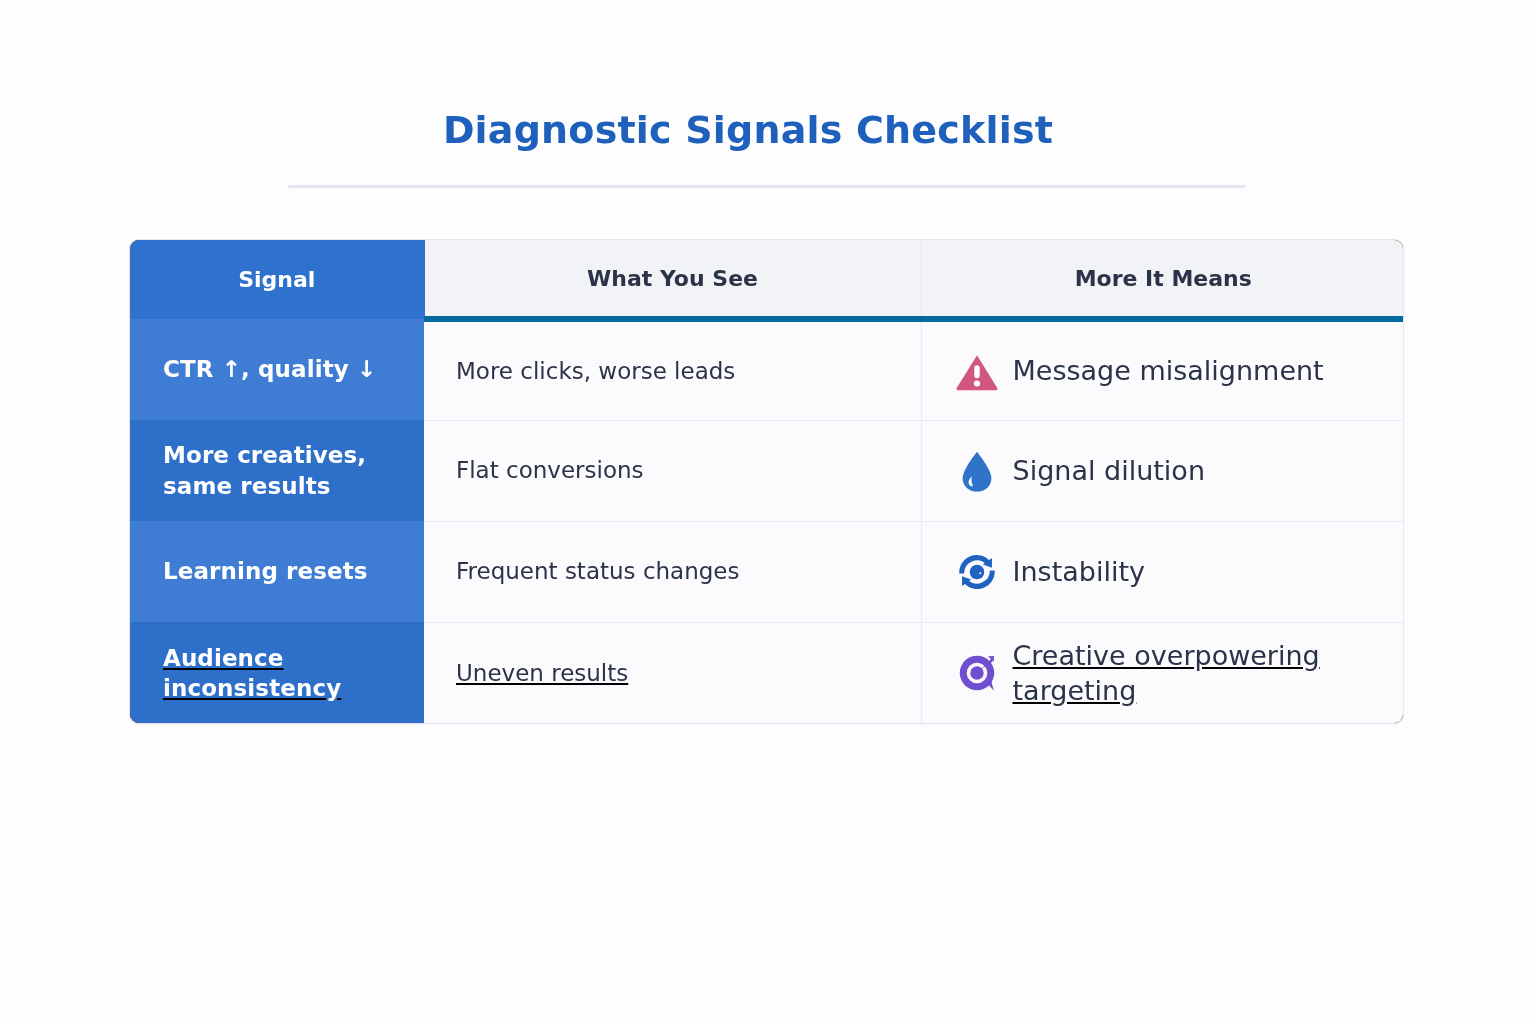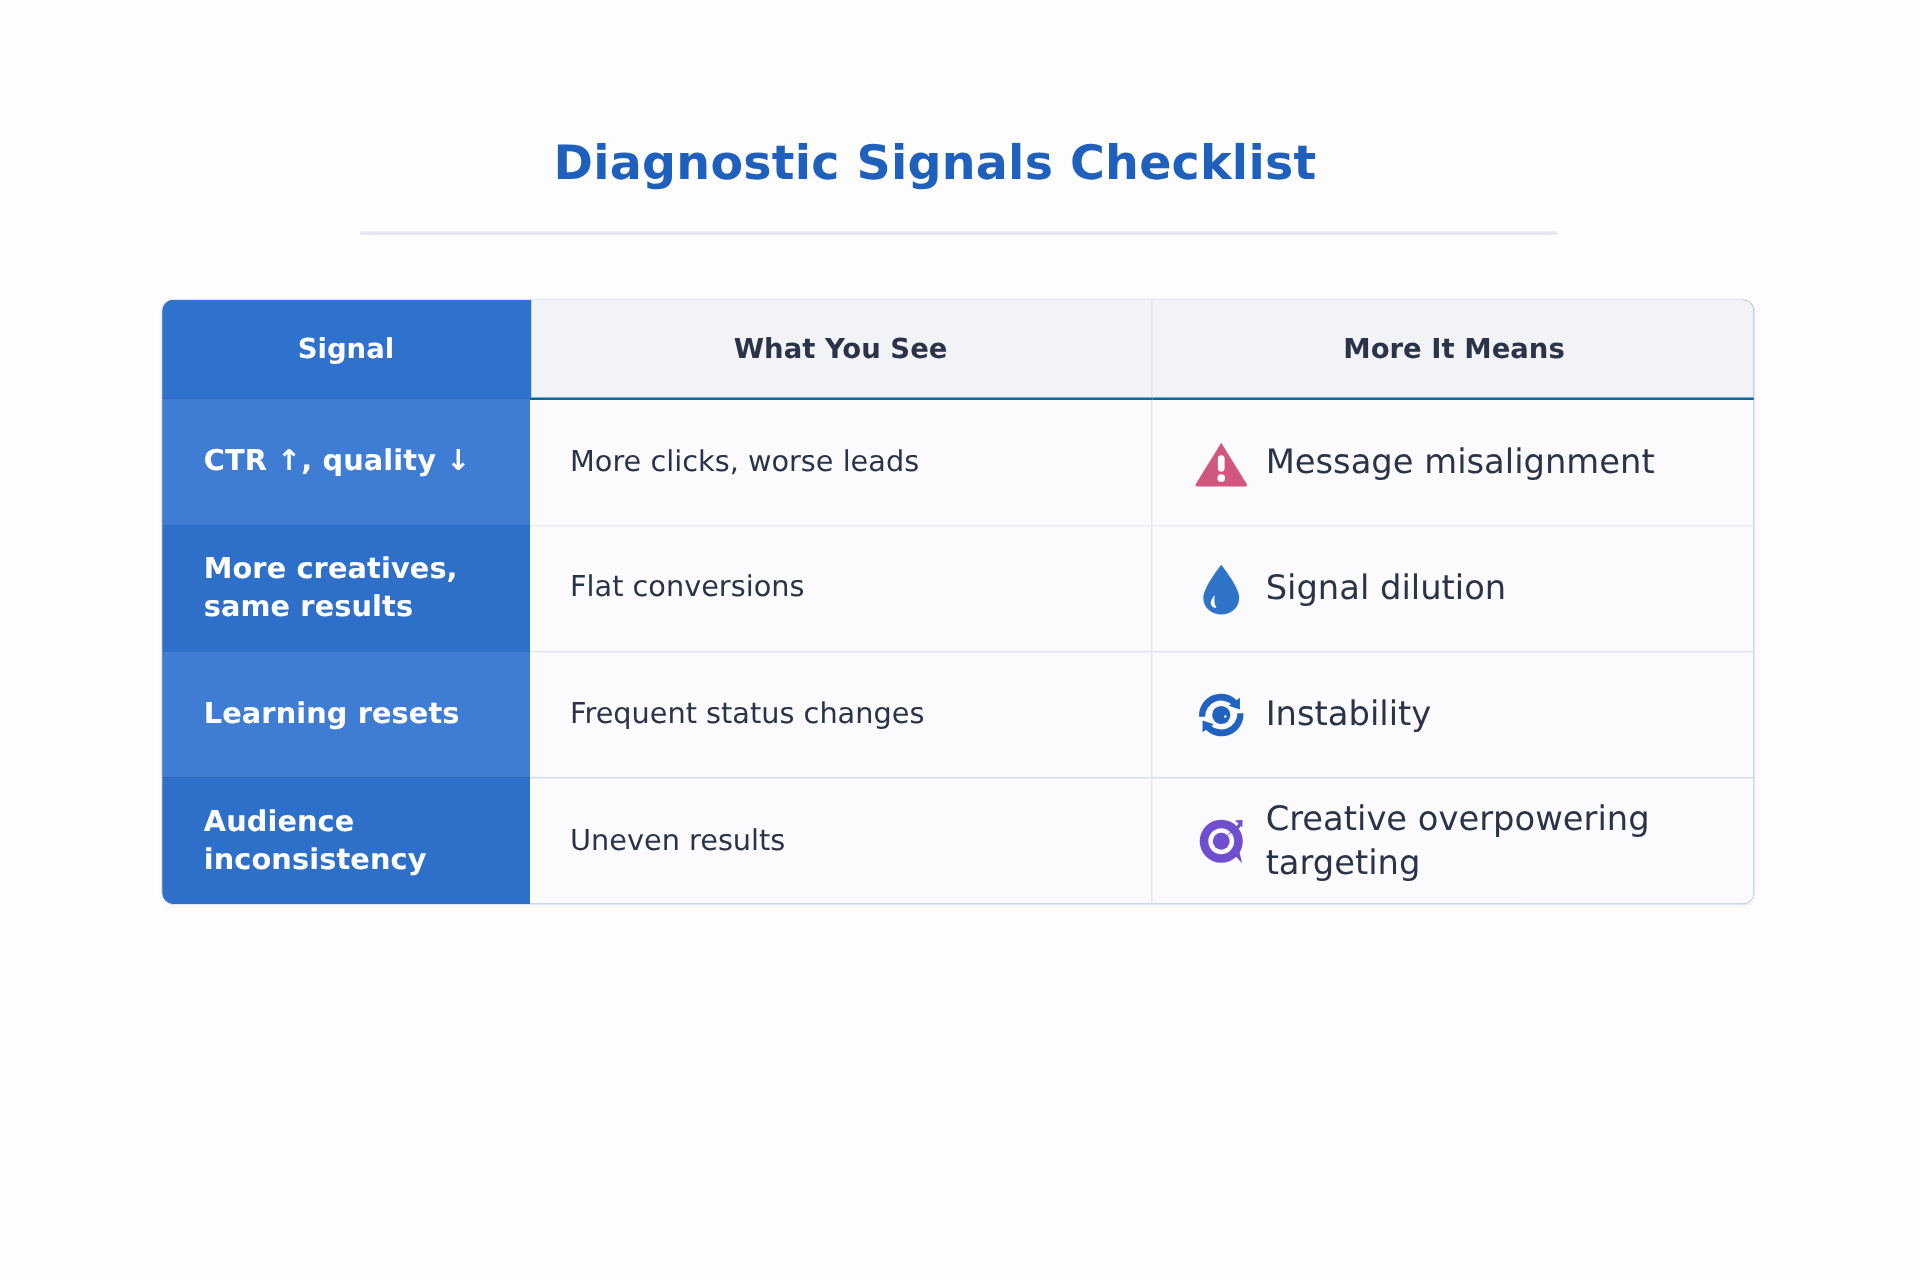--- a/index.html
+++ b/index.html
@@ -51,21 +51,21 @@
   
   .table-wrap {
     position: absolute;
     left: 129px;
     top: 239px;
     width: 1275px;
     height: 485px;
     border: 1px solid #e3e7ef;
     border-radius: 10px;
     overflow: hidden;
-    background: #0c4a6e;
+    background: #7f1d1d;
     box-shadow: 0 1px 3px rgba(40, 60, 110, 0.045);
   }
 
   table.checklist {
     width: 100%;
     height: 100%;
     border-collapse: collapse;
     table-layout: fixed;
   }
 
@@ -88,27 +88,27 @@
   th.h-signal {
     background: #2f72cd;
     color: #ffffff;
     border-right: 1px solid #2f72cd;
   }
 
   th.h-see, th.h-means {
     background: #f2f3f7;
     color: #2b3348;
     border-right: 1px solid #e3e7ef;
-    border-bottom: 2px solid #0369a1;
+    border-bottom: 6px solid #0369a1;
   }
   th.h-means { border-right: none; }
 
   
   tbody tr { height: 101px; }
-  tbody tr.tall { height: 102px; }
+  tbody tr.tall { height: 102px; text-decoration: underline; }
 
   td {
     vertical-align: middle;
     font-family: "DejaVu Sans", sans-serif;
   }
 
   td.signal-cell {
     color: #ffffff;
     font-size: 23px;
     font-weight: bold;

